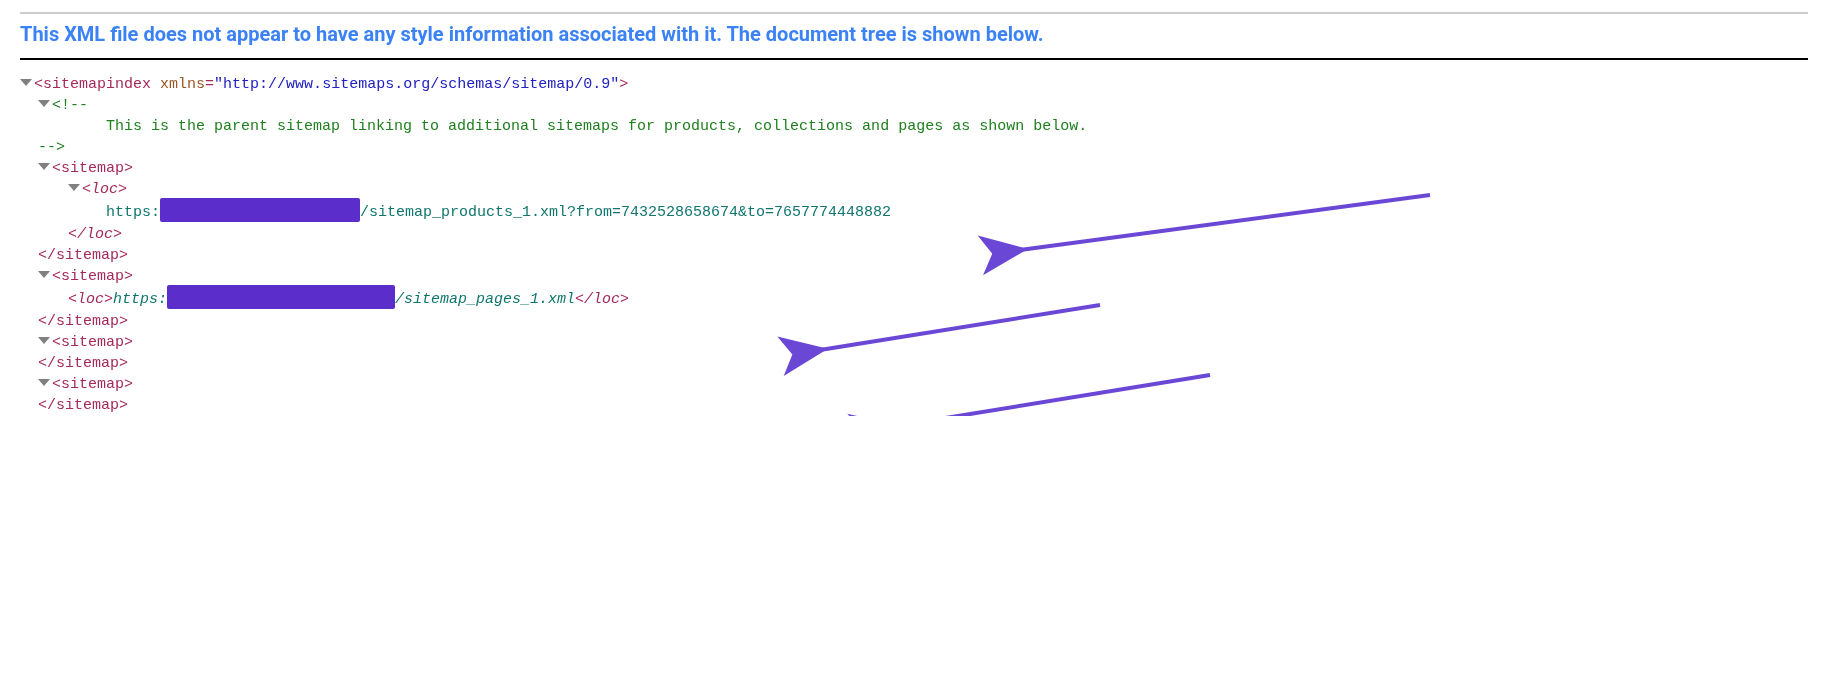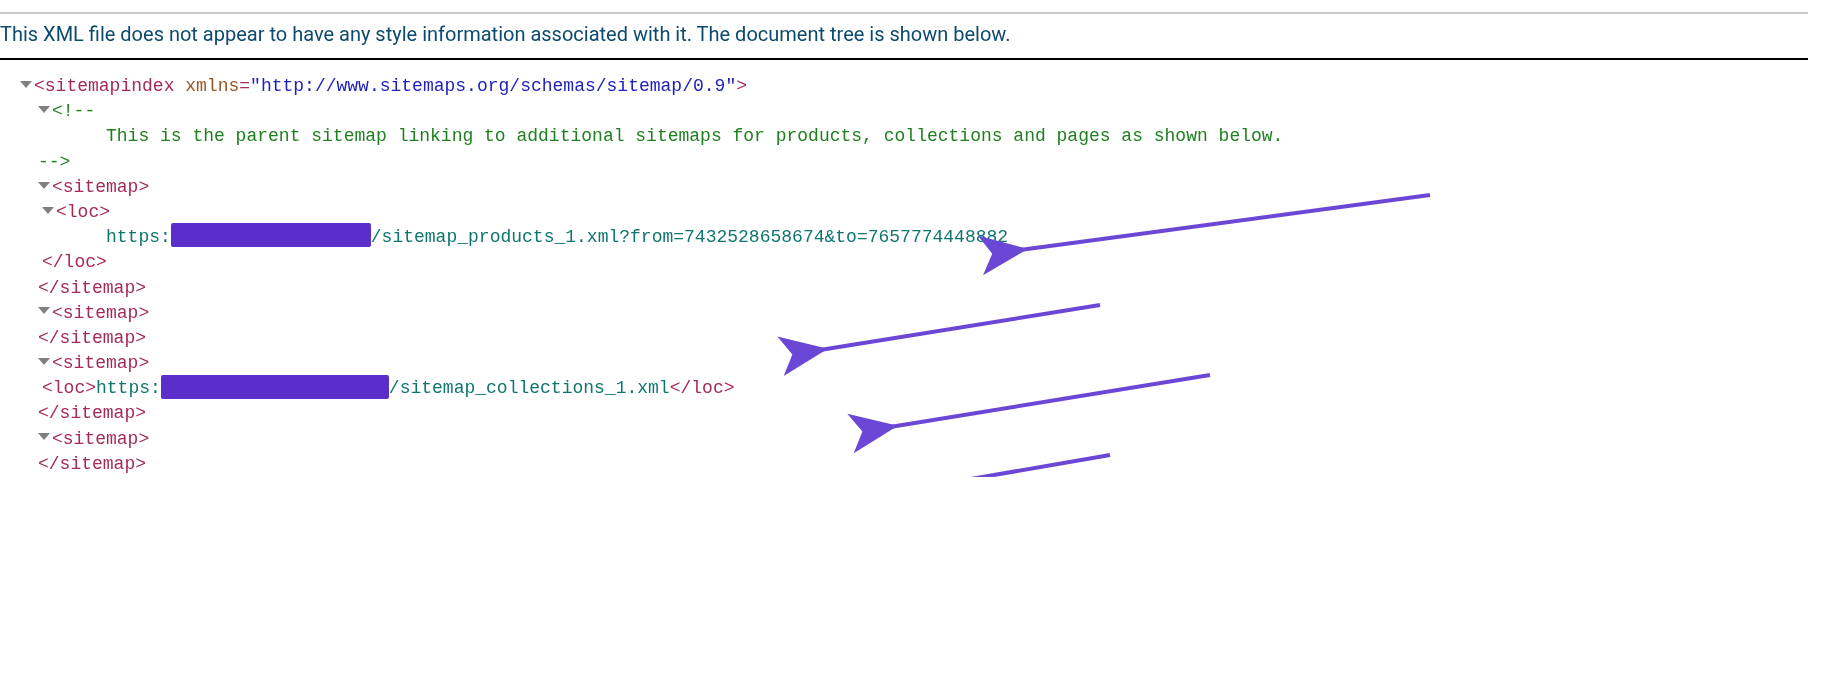--- a/index.html
+++ b/index.html
@@ -5,47 +5,48 @@
     * { box-sizing: border-box; }
     body {
       margin: 0;
       padding: 0;
       font-family: -apple-system, BlinkMacSystemFont, "Segoe UI", Roboto, sans-serif;
       background: #fff;
       width: 1824px;
       position: relative;
     }
     .notice-bar {
-      margin: 12px 16px 6px 0;
+      margin: 12px 16px 6px 20px;
       font-size: 20px;
-      color: #0c4a6e;
+      color: #3b82f6;
       line-height: 1.4;
       border-top: 2px solid #ccc;
       border-bottom: 2px solid #000;
       padding: 6px 0 10px 0;
+      font-weight: bold;
     }
     .xml-tree {
       margin: 14px 0 0 20px;
       font-family: Menlo, Monaco, "Courier New", monospace;
-      font-size: 18px;
+      font-size: 15px;
       line-height: 1.4;
       white-space: nowrap;
     }
     .triangle {
       display: inline-block;
       vertical-align: middle;
       border-left: 6px solid transparent;
       border-right: 6px solid transparent;
       border-top: 7px solid #808080;
       margin-right: 2px;
       position: relative;
       top: -2px;
     }
     .indent-1 { margin-left: 18px; }
-    .indent-2 { margin-left: 22px; }
+    .indent-2 { margin-left: 48px; font-style: italic; }
     .indent-3 { margin-left: 86px; }
     .tag-pink  { color: #a52a5a; }
     .tag-brown { color: #995522; }
     .attr-val  { color: #2020c0; }
     .comment   { color: #1f801f; }
     .text-black{ color: #0f766e; }
     .redaction {
       display: inline-block;
       background: #5b2ecc;
       vertical-align: middle;
@@ -97,27 +98,27 @@
   </div>
   <div class="indent-3">
     <span class="text-black">https:</span><span class="redaction r1"></span><span class="text-black">/sitemap_products_1.xml?from=7432528658674&amp;to=7657774448882</span>
   </div>
   <div class="indent-2 tag-pink">&lt;/loc&gt;</div>
   <div class="indent-1 tag-pink">&lt;/sitemap&gt;</div>
 
   <div class="indent-1">
     <span class="triangle"></span><span class="tag-pink">&lt;sitemap&gt;</span>
   </div>
+  <div class="indent-2">
+    <span class="tag-pink">&lt;loc&gt;</span><span class="text-black">https:</span><span class="redaction r2"></span><span class="text-black">/sitemap_pages_1.xml</span><span class="tag-pink">&lt;/loc&gt;</span>
+  </div>
   <div class="indent-1 tag-pink">&lt;/sitemap&gt;</div>
 
   <div class="indent-1">
     <span class="triangle"></span><span class="tag-pink">&lt;sitemap&gt;</span>
-  </div>
-  <div class="indent-2">
-    <span class="tag-pink">&lt;loc&gt;</span><span class="text-black">https:</span><span class="redaction r2"></span><span class="text-black">/sitemap_collections_1.xml</span><span class="tag-pink">&lt;/loc&gt;</span>
   </div>
   <div class="indent-1 tag-pink">&lt;/sitemap&gt;</div>
 
   <div class="indent-1">
     <span class="triangle"></span><span class="tag-pink">&lt;sitemap&gt;</span>
   </div>
   <div class="indent-1 tag-pink">&lt;/sitemap&gt;</div>
 
   <div class="tag-pink"></div>
 

